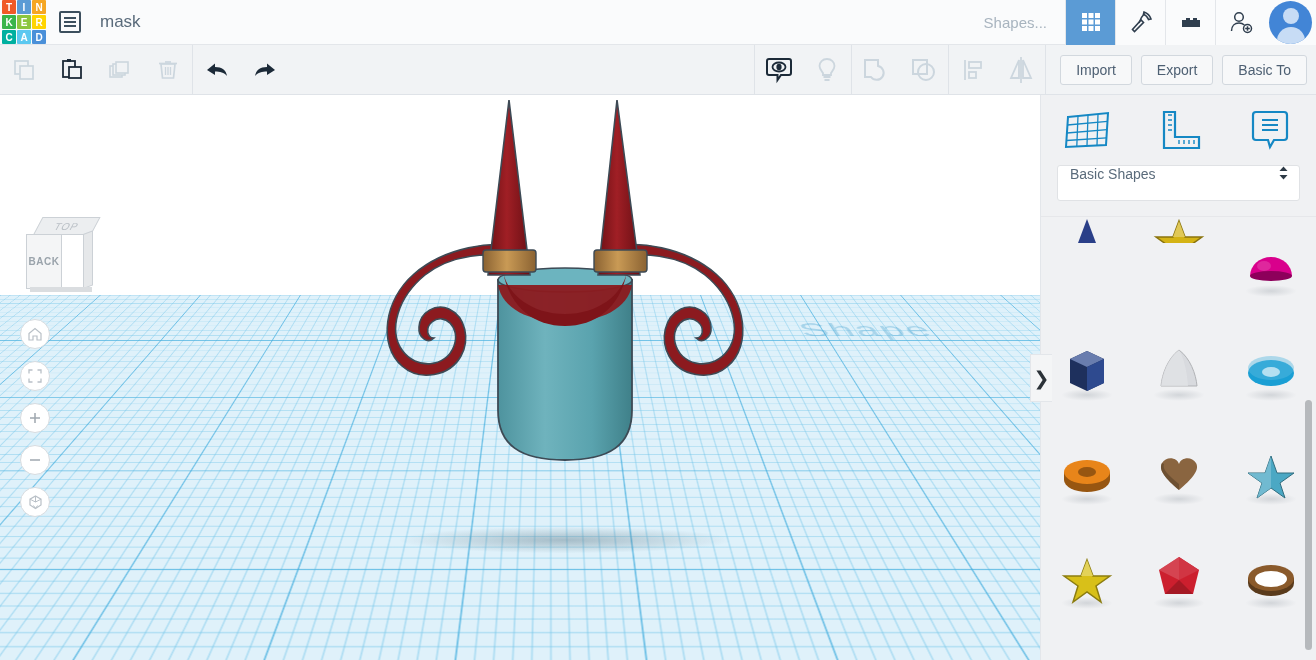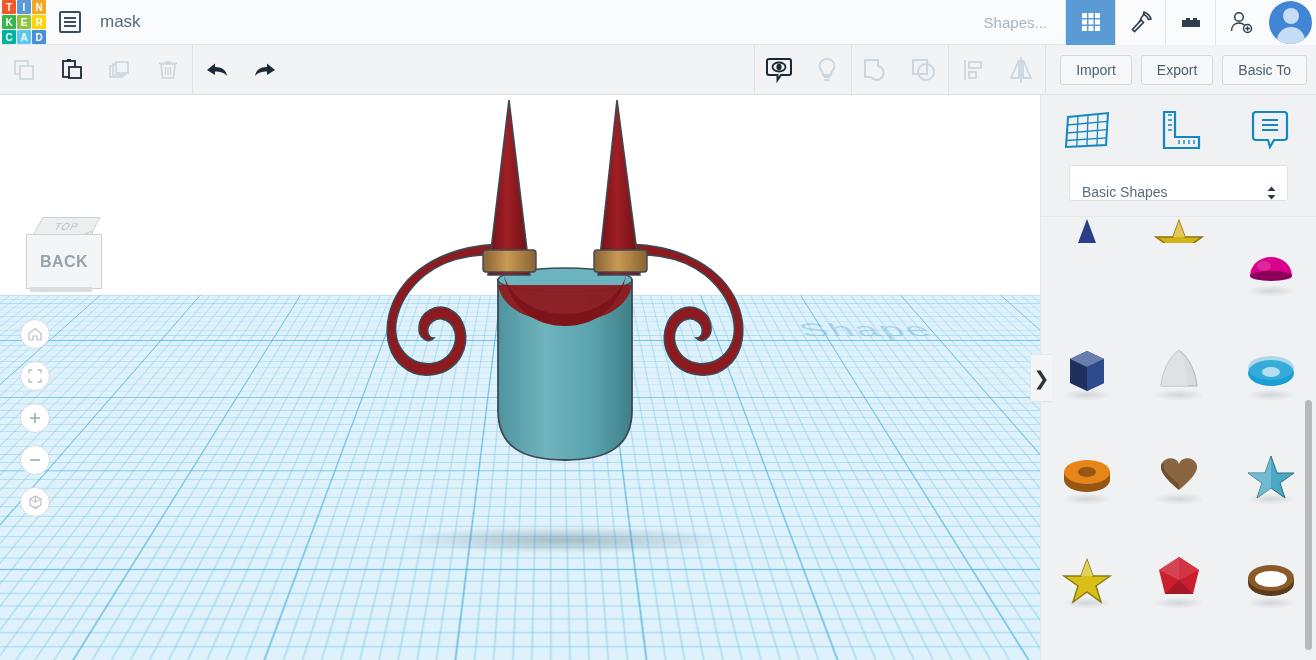--- a/index.html
+++ b/index.html
@@ -98,24 +98,24 @@
   
   #viewcube { position: absolute; left: 26px; top: 122px; width: 72px; height: 74px; cursor: pointer; }
   #vc-top {
     position: absolute; left: 7px; top: 0; width: 58px; height: 18px;
     background: #eceef0; border: 1px solid #ccd1d6;
     transform: skewX(-28deg); transform-origin: bottom left;
     display: flex; align-items: center; justify-content: center;
     font-size: 10px; color: #b9bfc5; letter-spacing: 1px;
   }
   #vc-front {
-    position: absolute; left: 0; top: 17px; width: 76px; height: 55px;
+    position: absolute; left: 0; top: 17px; width: 36px; height: 55px;
     background: #f4f5f6; border: 1px solid #ccd1d6;
     display: flex; align-items: center; justify-content: center;
-    font-size: 16px; font-weight: bold; color: #9aa3ab; letter-spacing: .5px;
+    font-size: 10px; font-weight: bold; color: #9aa3ab; letter-spacing: .5px;
   }
   #vc-side {
     position: absolute; left: 57px; top: 17px; width: 10px; height: 55px;
     background: #e6e8ea; border: 1px solid #ccd1d6;
     transform: skewY(-20deg); transform-origin: top left;
   }
   #vc-base { position: absolute; left: 4px; top: 70px; width: 62px; height: 5px; background: #dadde0; }
 
   
   #navbtns { position: absolute; left: 20px; top: 224px; display: flex; flex-direction: column; gap: 12px; }
@@ -131,22 +131,22 @@
   }
 
   
   #rightpanel {
     position: absolute; left: 1040px; top: 95px; width: 276px; height: 565px;
     background: #f0f1f3; border-left: 1px solid #e3e6ea;
   }
   #panel-icons { display: flex; height: 70px; }
   .panel-icon { flex: 1 1 0; display: flex; align-items: center; justify-content: center; cursor: pointer; }
   #shapes-select {
-    margin: 0 28px; height: 36px; background: #ffffff; border: 1px solid #e0e2e5;
-    border-radius: 3px; display: flex; align-items: flex-end; padding: 0 12px;
+    margin: 0 16px; height: 36px; background: #ffffff; border: 1px solid #e0e2e5;
+    border-radius: 3px; display: flex; align-items: flex-start; padding: 0 12px;
     font-size: 14px; color: #5a6b7b; cursor: pointer; position: relative;
   }
   #select-arrows { position: absolute; right: 11px; display: flex; flex-direction: column; gap: 2px; }
   #shape-list {
     position: absolute; left: 0; top: 122px; width: 276px; height: 443px; overflow: hidden;
   }
   #shape-grid { display: grid; grid-template-columns: repeat(3, 1fr); }
   .shape-cell {
     height: 104px; display: flex; align-items: center; justify-content: center; cursor: pointer; position: relative;
   }

